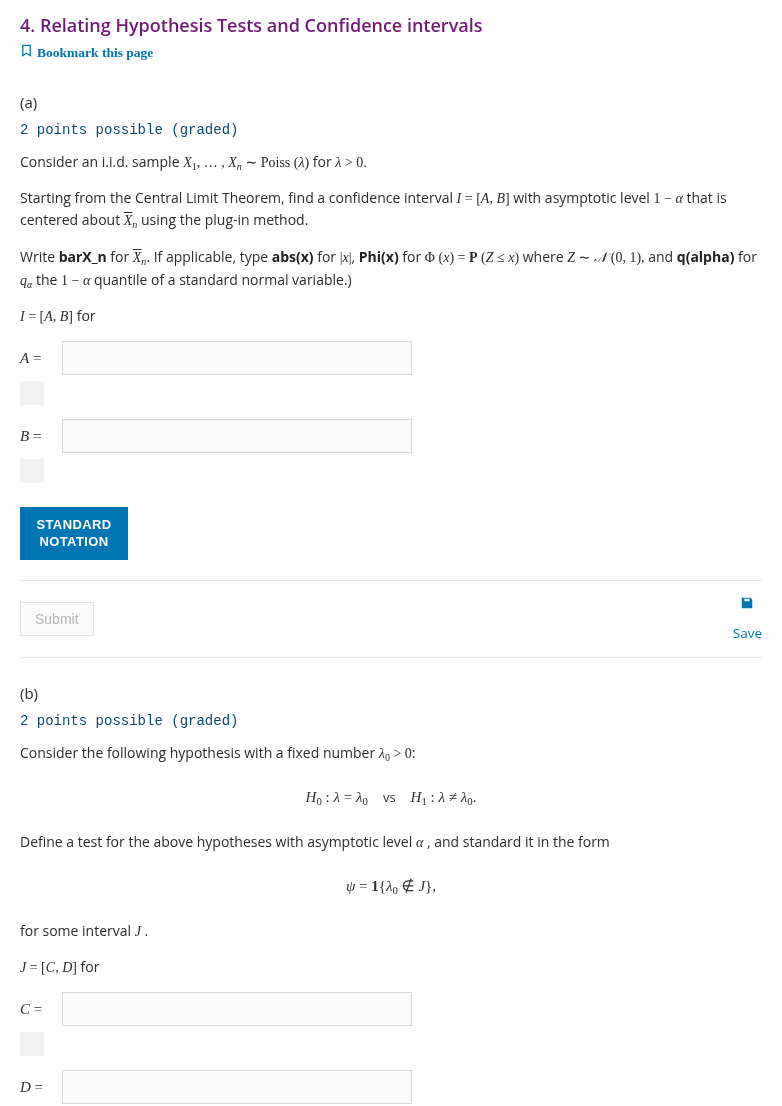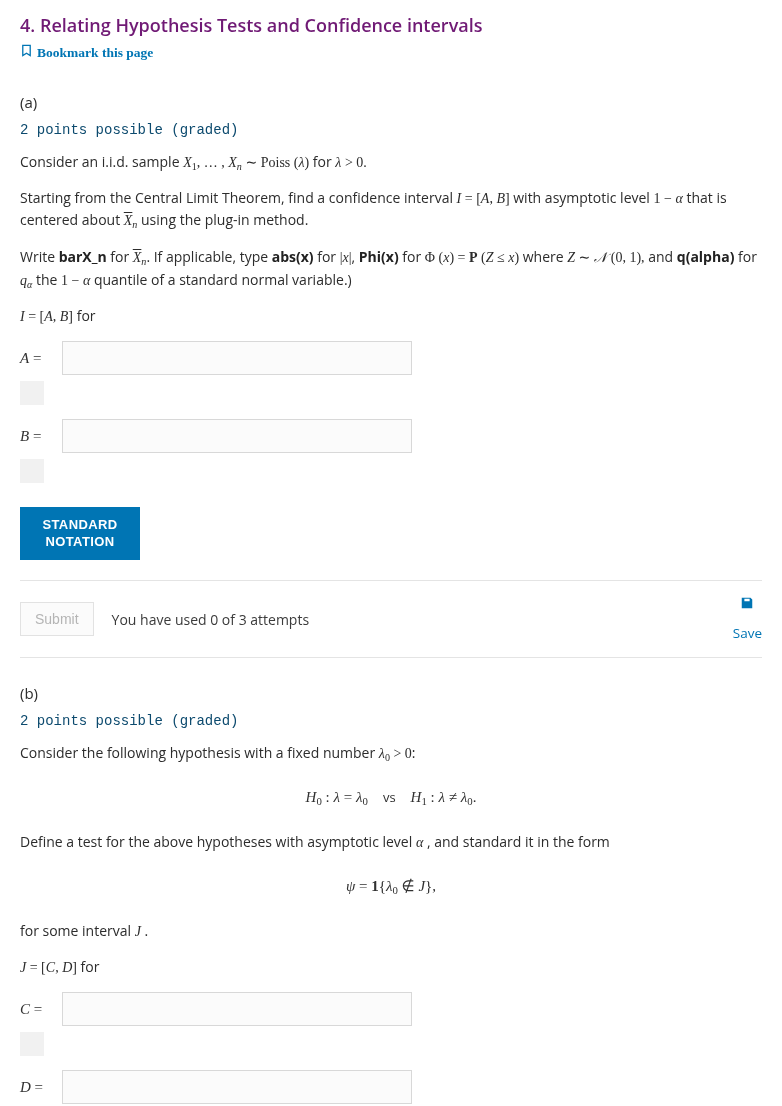--- a/index.html
+++ b/index.html
@@ -80,32 +80,32 @@
     color: #fff;
     font-weight: 600;
     font-size: 13px;
     letter-spacing: 0.4px;
     border: none;
     padding: 10px 14px;
     line-height: 1.25;
     margin-top: 10px;
     cursor: pointer;
     text-align: center;
-    width: 120px;
+    width: 108px;
   }
   .submit-bar {
     border-top: 1px solid #e4e4e4;
     border-bottom: 1px solid #e4e4e4;
     padding: 14px 0;
     margin-top: 20px;
     display: flex;
     align-items: center;
     justify-content: space-between;
   }
-  .submit-left { display: flex; align-items: center; gap: 18px; }
+  .submit-left { display: flex; align-items: center; gap: 4px; }
   .submit-btn {
     background: #fbfbfb;
     color: #b5b5b5;
     border: 1px solid #e2e2e2;
     padding: 8px 14px;
     font-size: 14px;
     cursor: default;
   }
   .attempts { color: #3b3b3b; font-size: 14px; }
   .save-group {
@@ -196,21 +196,20 @@
 </div>
 <div class="status-box"></div>
 
 <button class="std-notation-btn">
   <span>STANDARD</span><br><span>NOTATION</span>
 </button>
 
 <div class="submit-bar">
   <div class="submit-left">
     <button class="submit-btn">Submit</button>
-    <span class="attempts">You have used 0 of 3 attempts</span>
   </div>
   <div class="save-group">
     <span>
       <svg viewBox="0 0 16 16" fill="#0075b4">
           <path d="M2 2h10l2 2v10H2V2zm3 1v3h6V3H5zm-1 6h8v4H4V9z"></path>
         </svg>
     </span>
     <span>Save</span>
   </div>
 </div>

